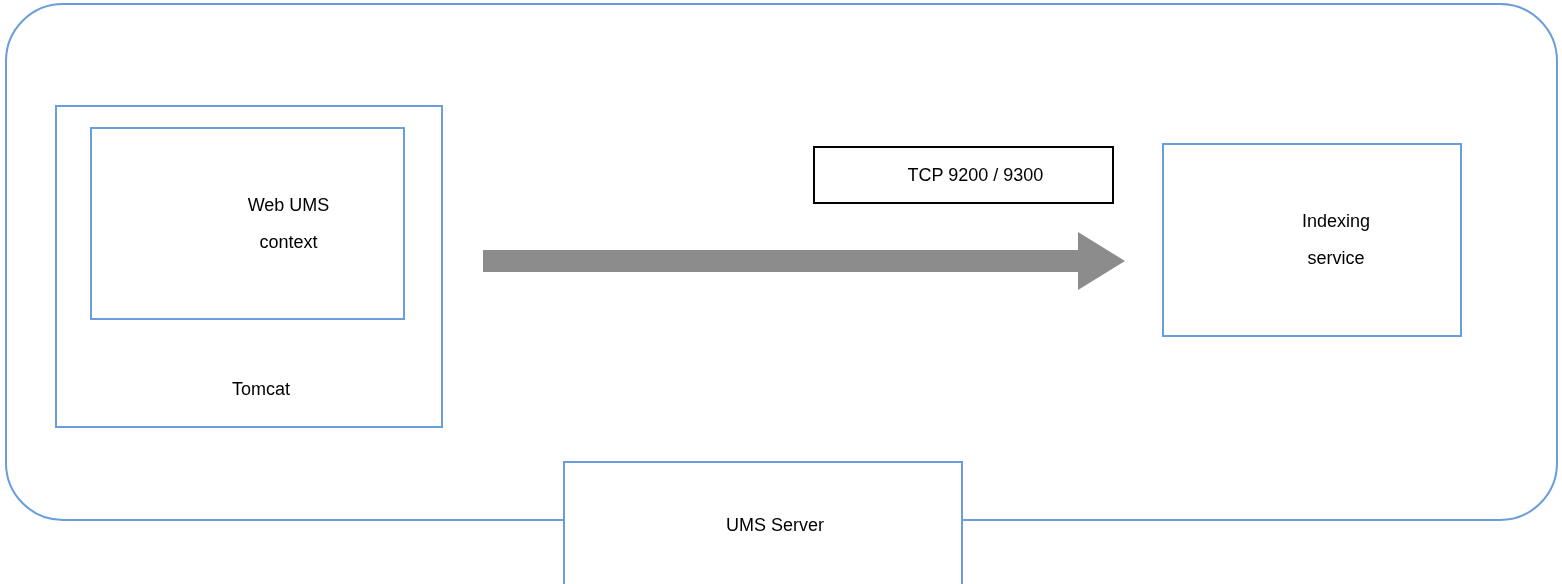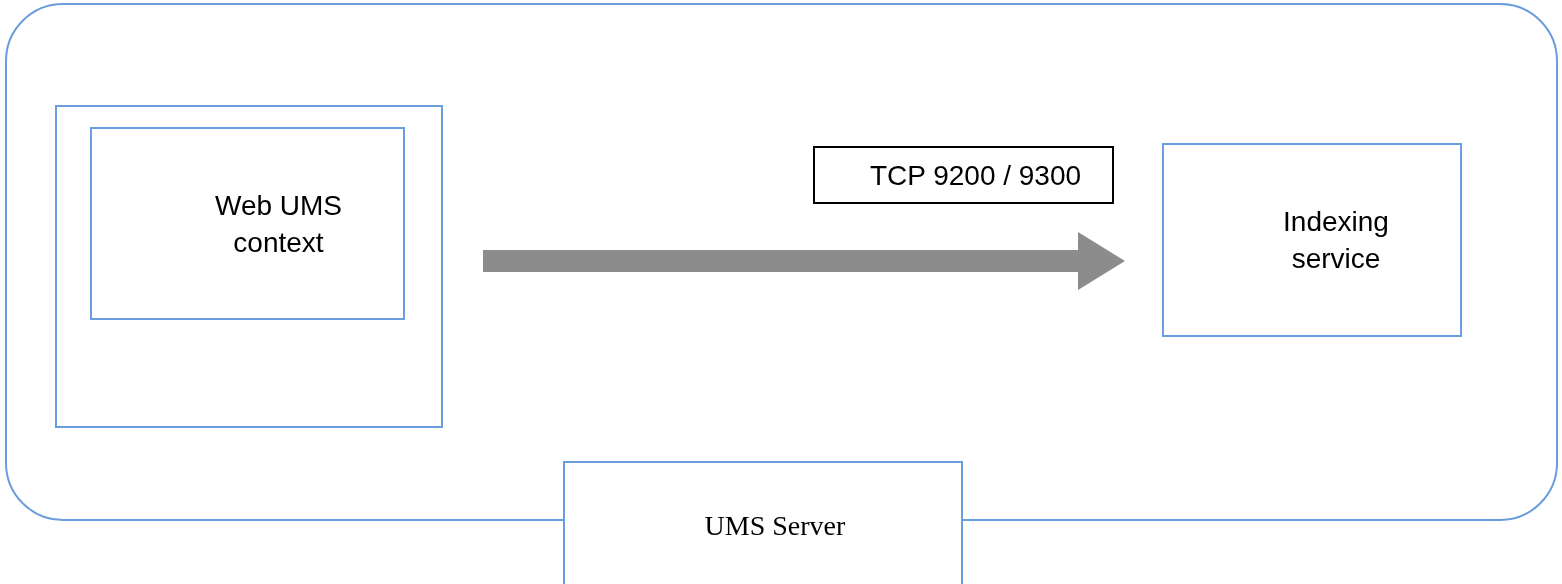--- a/index.html
+++ b/index.html
@@ -29,21 +29,21 @@
     border: 2px solid #6a9ddb;
   }
   .black-box {
     border: 2px solid #000000;
   }
 
   .label {
     position: absolute;
     box-sizing: border-box;
     color: #000000;
-    font-size: 28px;
+    font-size: 18px;
     line-height: 37px;
     text-align: center;
     white-space: pre-line;
     padding-left: 24px;
   }
 
   
   #ums-boundary {
     left: 5px;
     top: 3px;
@@ -68,21 +68,21 @@
   }
 
   
   #webums-box {
     left: 90px;
     top: 127px;
     width: 315px;
     height: 193px;
   }
   #webums-label {
-    left: 80px;
+    left: 90px;
     top: 187px;
     width: 373px;
   }
 
   
   #indexing-box {
     left: 1162px;
     top: 143px;
     width: 300px;
     height: 194px;
@@ -98,21 +98,20 @@
     left: 563px;
     top: 461px;
     width: 400px;
     height: 130px;
     border-bottom: none;
   }
   #umsserver-label {
     left: 563px;
     top: 507px;
     width: 400px;
-    font-family: Liberation Serif, serif;
   }
 
   
   #connector-arrow {
     position: absolute;
     left: 483px;
     top: 230px;
     width: 642px;
     height: 62px;
   }
@@ -131,20 +130,21 @@
   }
 </style>
 </head>
 <body>
 
 <div id="canvas">
 
   <div id="ums-boundary" class="box"></div>
 
   <div id="tomcat-box" class="box blue-box"></div>
+  <div id="tomcat-label" class="label">Tomcat</div>
 
   <div id="webums-box" class="box blue-box"></div>
   <div id="webums-label" class="label">Web UMS
 context</div>
 
   <svg id="connector-arrow" viewBox="0 0 642 62" preserveAspectRatio="none">
     <polygon points="0,20 595,20 595,2 642,31 595,60 595,42 0,42" fill="#8c8c8c"></polygon>
   </svg>
 
   <div id="tcp-label-box" class="box black-box"></div>

